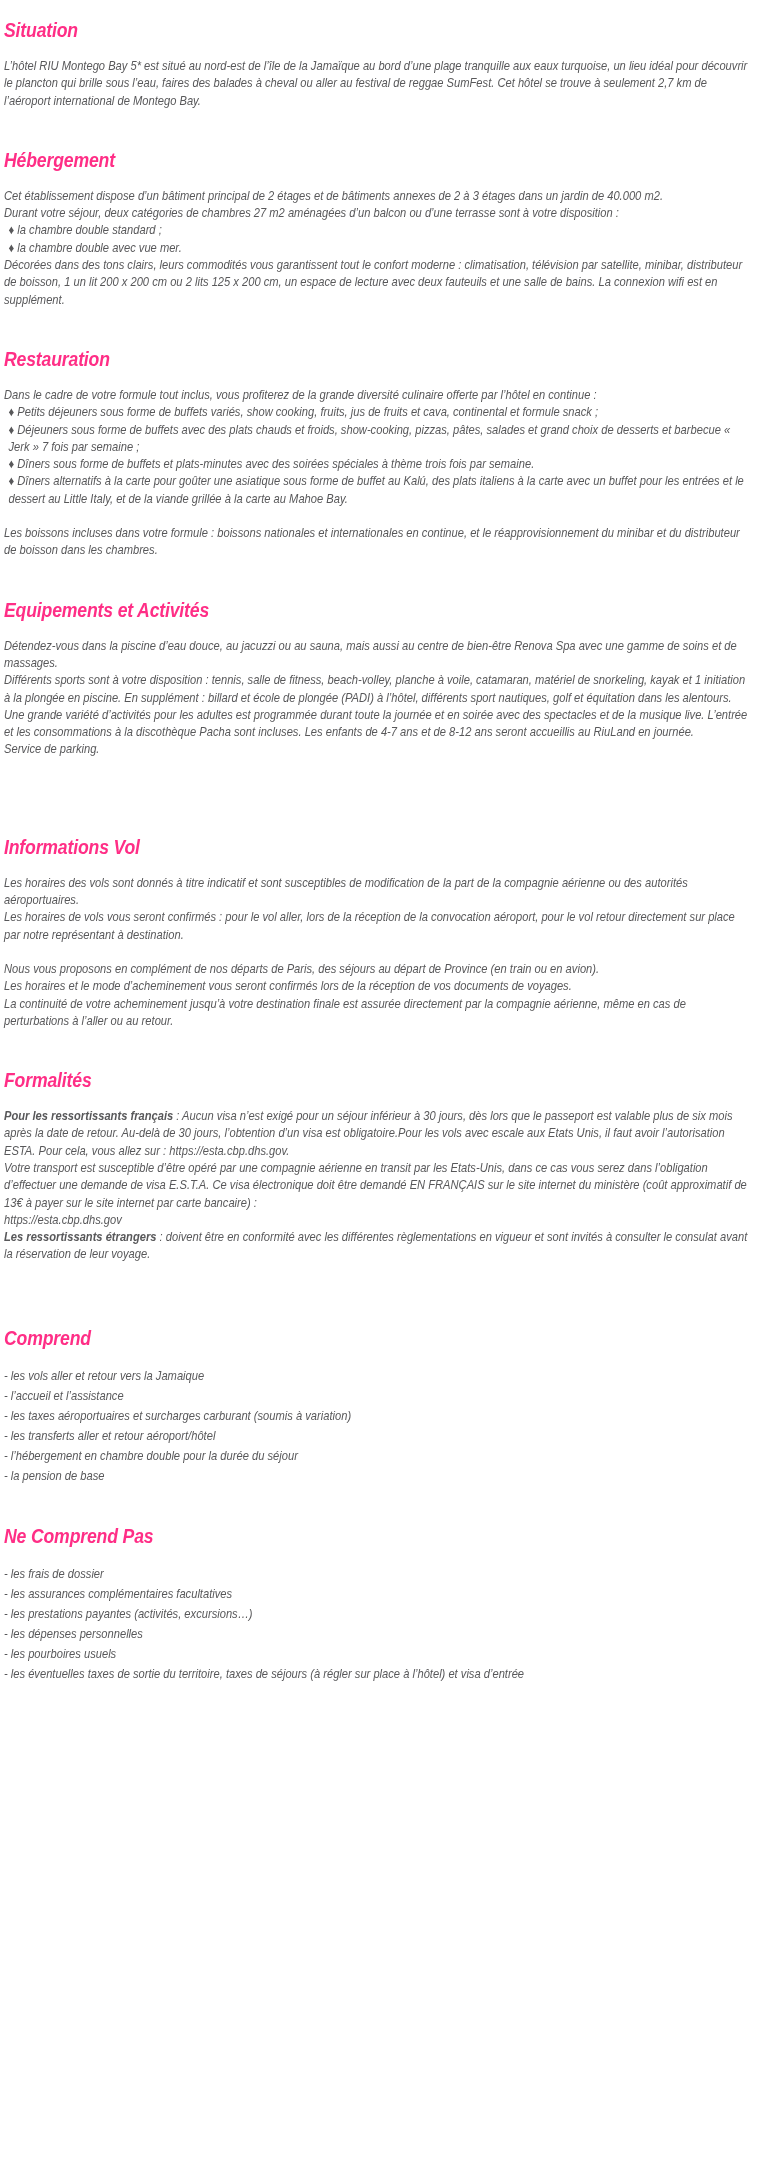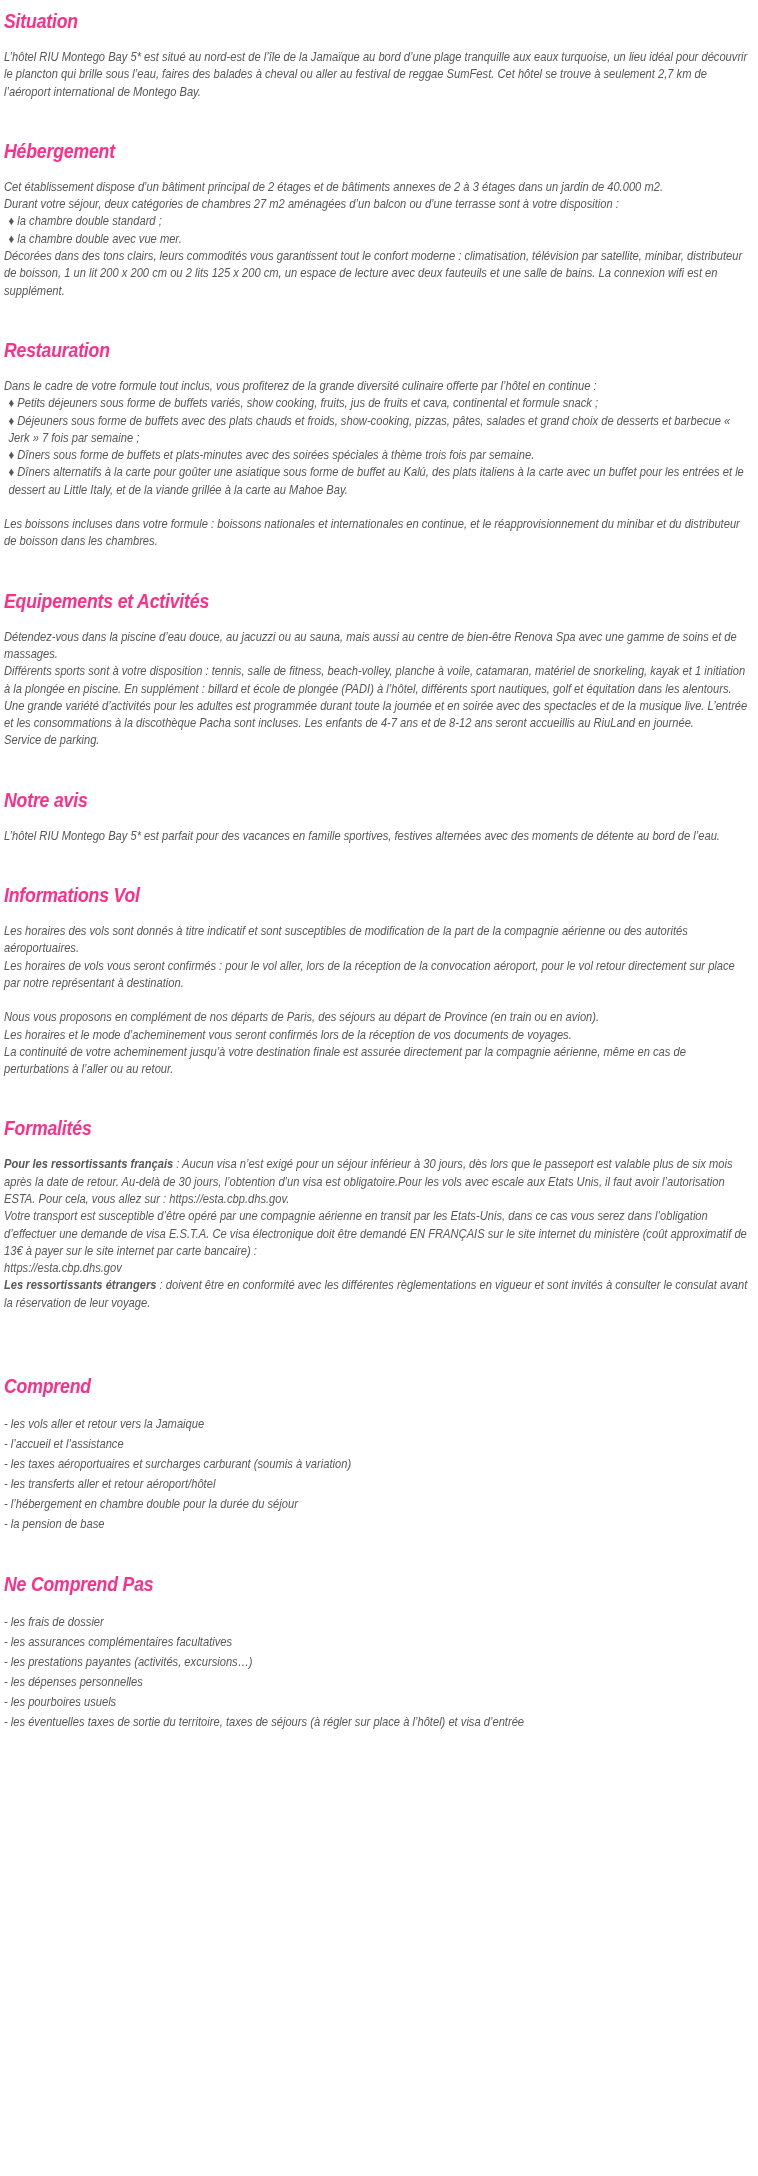--- a/index.html
+++ b/index.html
@@ -9,21 +9,21 @@
     background: #ffffff;
   }
   body {
     width: 758px;
     font-family: "Liberation Sans", sans-serif;
     color: #58585a;
   }
   .page {
     width: 758px;
     box-sizing: border-box;
-    padding: 7px 8px 0 4px;
+    padding: 16px 8px 0 4px;
   }
   h2.section-title {
     color: #ff2e86;
     font-family: "Liberation Sans", sans-serif;
     font-style: italic;
     font-weight: 700;
     font-size: 21px;
     line-height: 24px;
     letter-spacing: -0.2px;
     margin: 0;
@@ -121,25 +121,20 @@
     <h2 class="section-title">Equipements et Activités</h2>
     <div class="gap-after-title"></div>
     <p class="body-text">Détendez-vous dans la piscine d’eau douce, au jacuzzi ou au sauna, mais aussi au centre de bien-être Renova Spa avec une gamme de soins et de massages.</p>
     <p class="body-text">Différents sports sont à votre disposition : tennis, salle de fitness, beach-volley, planche à voile, catamaran, matériel de snorkeling, kayak et 1 initiation à la plongée en piscine. En supplément : billard et école de plongée (PADI) à l’hôtel, différents sport nautiques, golf et équitation dans les alentours.</p>
     <p class="body-text">Une grande variété d’activités pour les adultes est programmée durant toute la journée et en soirée avec des spectacles et de la musique live. L’entrée et les consommations à la discothèque Pacha sont incluses. Les enfants de 4-7 ans et de 8-12 ans seront accueillis au RiuLand en journée.</p>
     <p class="body-text">Service de parking.</p>
   </section>
 
   <div class="spacer-lg"></div>
 
-  <section>
-    <h2 class="section-title">Notre avis</h2>
-    <div class="gap-after-title"></div>
-    <p class="body-text">L’hôtel RIU Montego Bay 5* est parfait pour des vacances en famille sportives, festives alternées avec des moments de détente au bord de l’eau.</p>
-  </section>
 
   <div class="spacer-lg"></div>
 
   <section>
     <h2 class="section-title">Informations Vol</h2>
     <div class="gap-after-title"></div>
     <p class="body-text">Les horaires des vols sont donnés à titre indicatif et sont susceptibles de modification de la part de la compagnie aérienne ou des autorités aéroportuaires.</p>
     <p class="body-text">Les horaires de vols vous seront confirmés : pour le vol aller, lors de la réception de la convocation aéroport, pour le vol retour directement sur place par notre représentant à destination.</p>
     <div class="spacer-sm"></div>
     <p class="body-text">Nous vous proposons en complément de nos départs de Paris, des séjours au départ de Province (en train ou en avion).</p>

